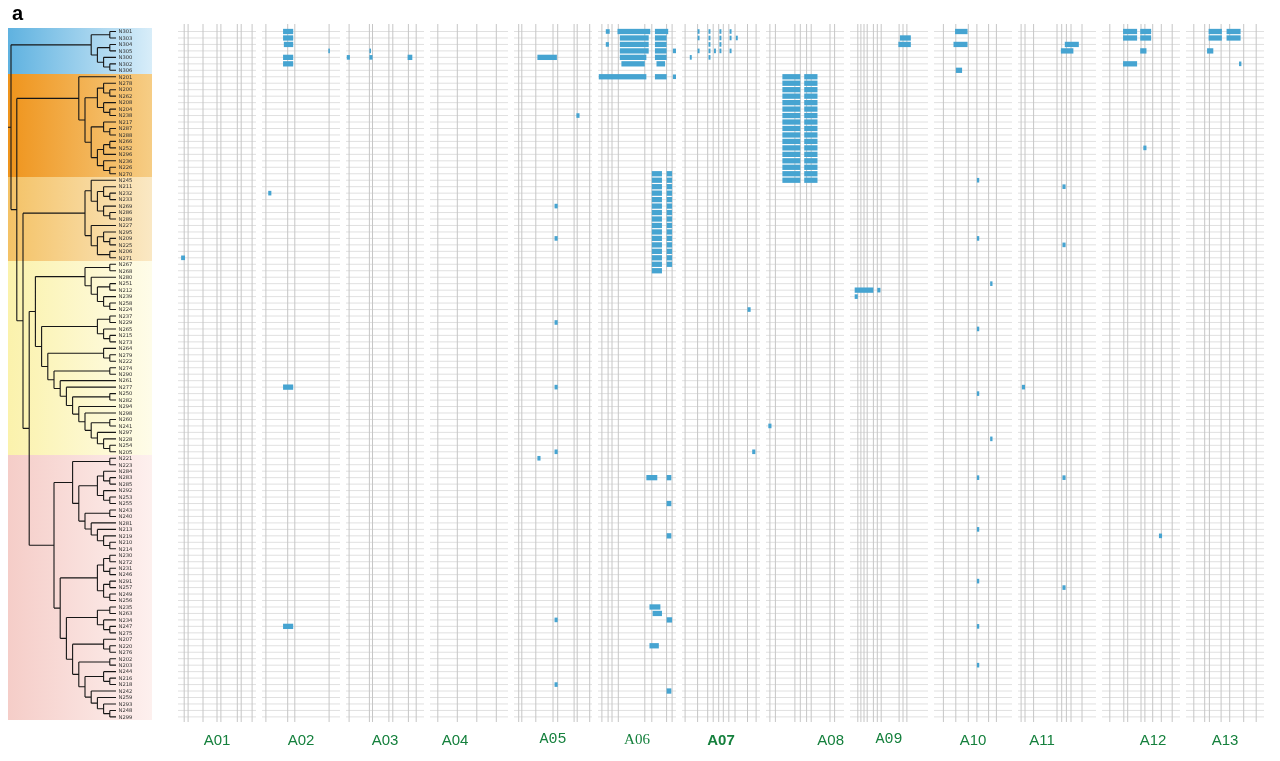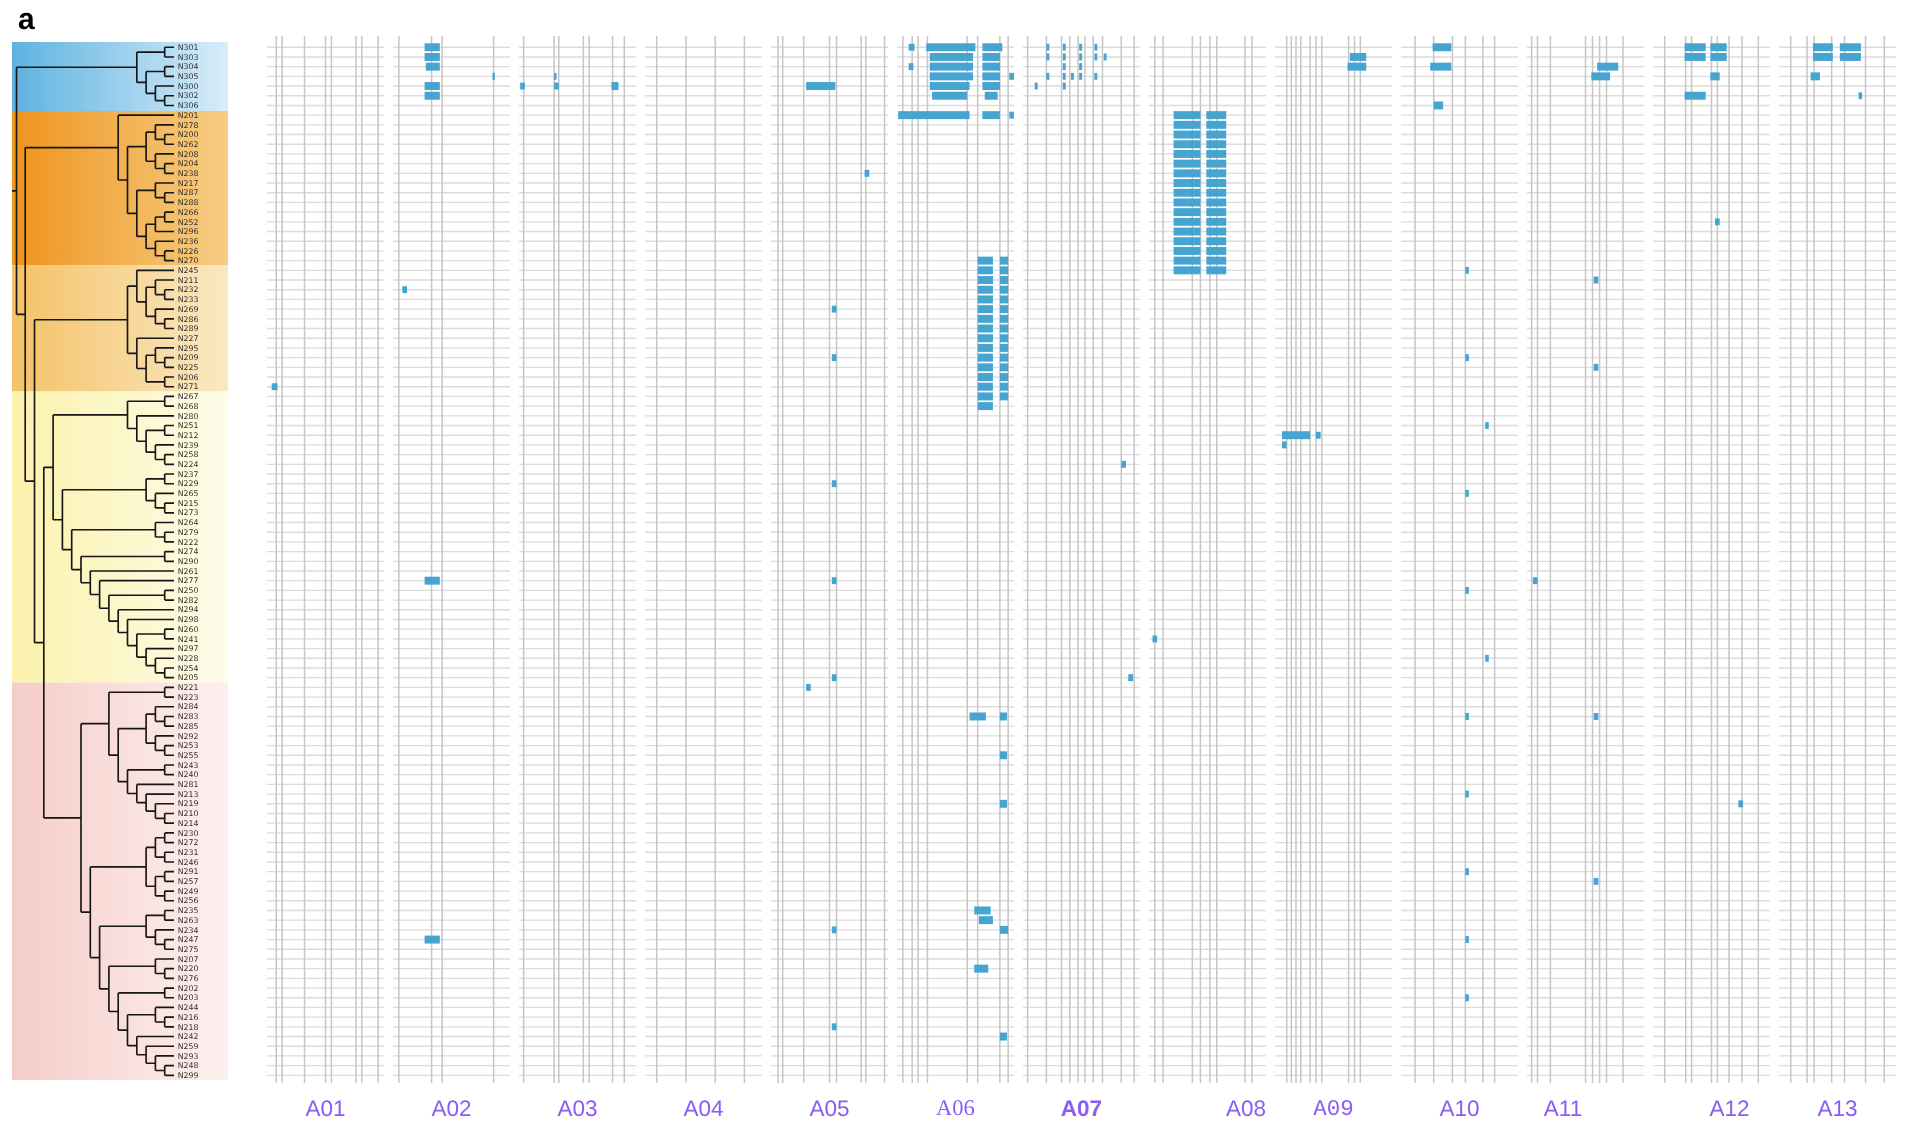--- a/index.html
+++ b/index.html
@@ -1,21 +1,21 @@
 <!DOCTYPE html>
 <html><head>
 <meta charset="utf-8">
 <style>
   html,body{margin:0;padding:0}
   body{width:1280px;height:761px;background:#ffffff;position:relative;overflow:hidden;
        font-family:"Liberation Sans",sans-serif}
   .fig-label{position:absolute;left:12px;top:2px;font-size:20px;font-weight:700;color:#000}
   #bands div{position:absolute}
   #fig{position:absolute;left:0;top:0;font-family:"DejaVu Sans",sans-serif}
-  #axis span{position:absolute;top:731px;width:78px;text-align:center;font-size:15px;color:#8b5cf6}
+  #axis span{position:absolute;top:731px;width:78px;text-align:center;font-size:15px;color:#15803d}
 </style>
 </head>
 <body>
 
 <div class="figure">
   <div class="fig-label">a</div>
   <div id="bands">
       <div style="left: 8px; top: 28.3px; width: 144px; height: 45.3px; background: linear-gradient(90deg, rgb(95, 178, 224), rgb(216, 237, 249));"></div>
       <div style="left: 8px; top: 73.5px; width: 144px; height: 103.5px; background: linear-gradient(90deg, rgb(239, 148, 28), rgb(246, 205, 133));"></div>
       <div style="left: 8px; top: 177px; width: 144px; height: 84.1px; background: linear-gradient(90deg, rgb(244, 194, 102), rgb(250, 232, 196));"></div>
@@ -308,22 +308,22 @@
       <text x="118.5" y="699.30" font-size="5.2" fill="#303030">N259</text>
       <text x="118.5" y="705.76" font-size="5.2" fill="#303030">N293</text>
       <text x="118.5" y="712.23" font-size="5.2" fill="#303030">N248</text>
       <text x="118.5" y="718.70" font-size="5.2" fill="#303030">N299</text>
       <path d="M109.8 31.50H116.0M109.8 37.97H116.0M109.8 31.50V37.97M109.8 44.43H116.0M109.8 50.90H116.0M109.8 44.43V50.90M109.8 63.83H116.0M109.8 70.30H116.0M109.8 63.83V70.30M103.6 57.36H116.0M103.6 67.06H109.8M103.6 57.36V67.06M97.4 47.66H109.8M97.4 62.21H103.6M97.4 47.66V62.21M91.2 34.73H109.8M91.2 54.94H97.4M91.2 34.73V54.94M109.8 89.69H116.0M109.8 96.16H116.0M109.8 89.69V96.16M103.6 83.23H116.0M103.6 92.93H109.8M103.6 83.23V92.93M109.8 109.09H116.0M109.8 115.56H116.0M109.8 109.09V115.56M103.6 102.63H116.0M103.6 112.33H109.8M103.6 102.63V112.33M97.4 88.08H103.6M97.4 107.48H103.6M97.4 88.08V107.48M109.8 128.49H116.0M109.8 134.96H116.0M109.8 128.49V134.96M103.6 122.02H116.0M103.6 131.72H109.8M103.6 122.02V131.72M109.8 141.42H116.0M109.8 147.89H116.0M109.8 141.42V147.89M103.6 144.66H109.8M103.6 154.35H116.0M103.6 144.66V154.35M109.8 167.29H116.0M109.8 173.75H116.0M109.8 167.29V173.75M103.6 160.82H116.0M103.6 170.52H109.8M103.6 160.82V170.52M97.4 149.50H103.6M97.4 165.67H103.6M97.4 149.50V165.67M91.2 126.87H103.6M91.2 157.59H97.4M91.2 126.87V157.59M85.0 97.78H97.4M85.0 142.23H91.2M85.0 97.78V142.23M78.8 76.76H116.0M78.8 120.00H85.0M78.8 76.76V120.00M109.8 193.15H116.0M109.8 199.62H116.0M109.8 193.15V199.62M103.6 186.68H116.0M103.6 196.38H109.8M103.6 186.68V196.38M109.8 212.55H116.0M109.8 219.01H116.0M109.8 212.55V219.01M103.6 206.08H116.0M103.6 215.78H109.8M103.6 206.08V215.78M97.4 191.53H103.6M97.4 210.93H103.6M97.4 191.53V210.93M91.2 180.22H116.0M91.2 201.23H97.4M91.2 180.22V201.23M109.8 238.41H116.0M109.8 244.88H116.0M109.8 238.41V244.88M103.6 231.95H116.0M103.6 241.65H109.8M103.6 231.95V241.65M109.8 251.34H116.0M109.8 257.81H116.0M109.8 251.34V257.81M97.4 236.80H103.6M97.4 254.58H109.8M97.4 236.80V254.58M91.2 225.48H116.0M91.2 245.69H97.4M91.2 225.48V245.69M85.0 190.73H91.2M85.0 235.58H91.2M85.0 190.73V235.58M109.8 264.28H116.0M109.8 270.74H116.0M109.8 264.28V270.74M109.8 283.67H116.0M109.8 290.14H116.0M109.8 283.67V290.14M109.8 303.07H116.0M109.8 309.54H116.0M109.8 303.07V309.54M103.6 296.61H116.0M103.6 306.31H109.8M103.6 296.61V306.31M97.4 286.91H109.8M97.4 301.46H103.6M97.4 286.91V301.46M91.2 277.21H116.0M91.2 294.18H97.4M91.2 277.21V294.18M85.0 267.51H109.8M85.0 285.69H91.2M85.0 267.51V285.69M109.8 316.00H116.0M109.8 322.47H116.0M109.8 316.00V322.47M109.8 335.40H116.0M109.8 341.87H116.0M109.8 335.40V341.87M103.6 328.94H116.0M103.6 338.63H109.8M103.6 328.94V338.63M97.4 319.24H109.8M97.4 333.79H103.6M97.4 319.24V333.79M109.8 354.80H116.0M109.8 361.27H116.0M109.8 354.80V361.27M103.6 348.33H116.0M103.6 358.03H109.8M103.6 348.33V358.03M109.8 367.73H116.0M109.8 374.20H116.0M109.8 367.73V374.20M109.8 393.60H116.0M109.8 400.06H116.0M109.8 393.60V400.06M109.8 419.46H116.0M109.8 425.93H116.0M109.8 419.46V425.93M109.8 445.32H116.0M109.8 451.79H116.0M109.8 445.32V451.79M103.6 438.86H116.0M103.6 448.56H109.8M103.6 438.86V448.56M97.4 432.39H116.0M97.4 443.71H103.6M97.4 432.39V443.71M91.2 422.69H109.8M91.2 438.05H97.4M91.2 422.69V438.05M85.0 412.99H116.0M85.0 430.37H91.2M85.0 412.99V430.37M78.8 406.53H116.0M78.8 421.68H85.0M78.8 406.53V421.68M72.6 396.83H109.8M72.6 414.11H78.8M72.6 396.83V414.11M66.4 387.13H116.0M66.4 405.47H72.6M66.4 387.13V405.47M60.2 380.66H116.0M60.2 396.30H66.4M60.2 380.66V396.30M54.0 370.97H109.8M54.0 388.48H60.2M54.0 370.97V388.48M47.8 353.18H103.6M47.8 379.72H54.0M47.8 353.18V379.72M41.6 326.51H97.4M41.6 366.45H47.8M41.6 326.51V366.45M35.4 276.60H85.0M35.4 346.48H41.6M35.4 276.60V346.48M109.8 458.26H116.0M109.8 464.72H116.0M109.8 458.26V464.72M109.8 477.65H116.0M109.8 484.12H116.0M109.8 477.65V484.12M103.6 471.19H116.0M103.6 480.89H109.8M103.6 471.19V480.89M109.8 497.05H116.0M109.8 503.52H116.0M109.8 497.05V503.52M103.6 490.59H116.0M103.6 500.29H109.8M103.6 490.59V500.29M97.4 476.04H103.6M97.4 495.44H103.6M97.4 476.04V495.44M109.8 509.98H116.0M109.8 516.45H116.0M109.8 509.98V516.45M109.8 542.31H116.0M109.8 548.78H116.0M109.8 542.31V548.78M103.6 535.85H116.0M103.6 545.55H109.8M103.6 535.85V545.55M97.4 529.38H116.0M97.4 540.70H103.6M97.4 529.38V540.70M91.2 522.92H116.0M91.2 535.04H97.4M91.2 522.92V535.04M85.0 513.22H109.8M85.0 528.98H91.2M85.0 513.22V528.98M78.8 485.74H97.4M78.8 521.10H85.0M78.8 485.74V521.10M72.6 461.49H109.8M72.6 503.42H78.8M72.6 461.49V503.42M109.8 555.25H116.0M109.8 561.71H116.0M109.8 555.25V561.71M109.8 568.18H116.0M109.8 574.64H116.0M109.8 568.18V574.64M103.6 558.48H109.8M103.6 571.41H109.8M103.6 558.48V571.41M109.8 581.11H116.0M109.8 587.58H116.0M109.8 581.11V587.58M109.8 594.04H116.0M109.8 600.51H116.0M109.8 594.04V600.51M103.6 584.34H109.8M103.6 597.28H109.8M103.6 584.34V597.28M97.4 564.95H103.6M97.4 590.81H103.6M97.4 564.95V590.81M109.8 606.97H116.0M109.8 613.44H116.0M109.8 606.97V613.44M109.8 626.37H116.0M109.8 632.84H116.0M109.8 626.37V632.84M103.6 619.91H116.0M103.6 629.61H109.8M103.6 619.91V629.61M97.4 610.21H109.8M97.4 624.76H103.6M97.4 610.21V624.76M109.8 645.77H116.0M109.8 652.24H116.0M109.8 645.77V652.24M103.6 639.30H116.0M103.6 649.00H109.8M103.6 639.30V649.00M109.8 658.70H116.0M109.8 665.17H116.0M109.8 658.70V665.17M109.8 678.10H116.0M109.8 684.57H116.0M109.8 678.10V684.57M103.6 671.63H116.0M103.6 681.33H109.8M103.6 671.63V681.33M109.8 710.43H116.0M109.8 716.90H116.0M109.8 710.43V716.90M103.6 703.96H116.0M103.6 713.66H109.8M103.6 703.96V713.66M97.4 697.50H116.0M97.4 708.81H103.6M97.4 697.50V708.81M91.2 691.03H116.0M91.2 703.16H97.4M91.2 691.03V703.16M85.0 676.48H103.6M85.0 697.09H91.2M85.0 676.48V697.09M78.8 661.93H109.8M78.8 686.79H85.0M78.8 661.93V686.79M72.6 644.15H103.6M72.6 674.36H78.8M72.6 644.15V674.36M66.4 617.48H97.4M66.4 659.26H72.6M66.4 617.48V659.26M60.2 577.88H97.4M60.2 638.37H66.4M60.2 577.88V638.37M54.0 482.45H72.6M54.0 608.12H60.2M54.0 482.45V608.12M29.2 311.54H35.4M29.2 545.29H54.0M29.2 311.54V545.29M23.0 213.15H85.0M23.0 428.42H29.2M23.0 213.15V428.42M16.8 98.38H78.8M16.8 320.78H23.0M16.8 98.38V320.78M11.0 44.84H91.2M11.0 209.58H16.8M11.0 44.84V209.58M8.0 127.21H11.0" stroke="#161616" stroke-width="1.1" fill="none"></path>
     </svg>
   <div id="axis">
     <span style="left: 178px;">A01</span>
     <span style="left: 262px;">A02</span>
     <span style="left: 346px;">A03</span>
-    <span style="left: 430px;">A04</span>
-    <span style="left: 514px;">A05</span>
+    <span style="left: 416px;">A04</span>
+    <span style="left: 514px; font-family: Liberation Mono, monospace;">A05</span>
     <span style="left: 598px; font-family: Liberation Serif, serif;">A06</span>
     <span style="left: 682px; font-weight: bold;">A07</span>
     <span style="left: 766px; text-align: right;">A08</span>
     <span style="left: 850px; font-family: Liberation Mono, monospace;">A09</span>
     <span style="left: 934px;">A10</span>
     <span style="left: 1003px;">A11</span>
     <span style="left: 1114px;">A12</span>
     <span style="left: 1186px;">A13</span>
   </div>
 </div>

